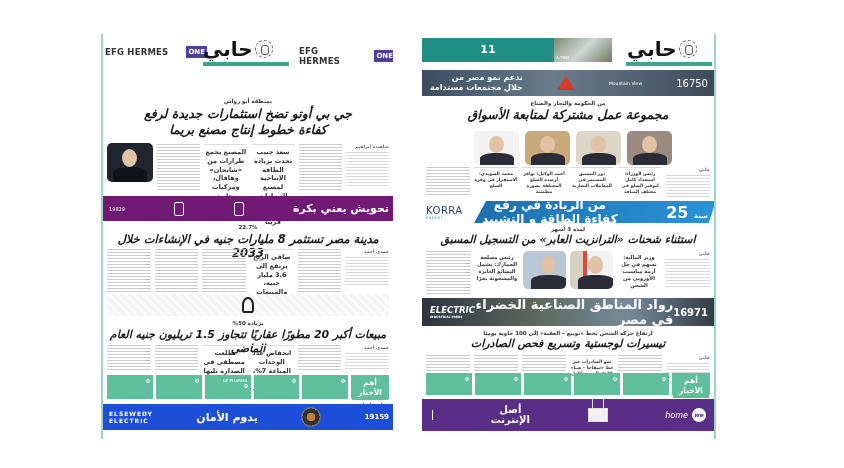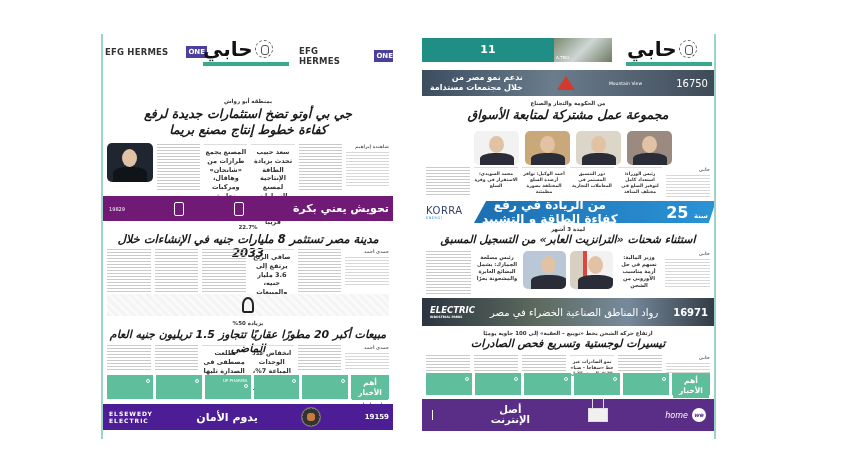--- a/index.html
+++ b/index.html
@@ -48,21 +48,21 @@
   .bokra .slogan { font-size: 11px; font-weight: bold; }
   .bokra .num { font-size: 5px; direction: ltr; }
 
   .news-box-row { position: absolute; display: flex; gap: 3px; }
   .news-box { flex: 1; background: #5fbf9c; color: #fff; font-size: 4.2px; padding: 3px; line-height: 1.3; text-align: right; }
   .news-box .dot { display: inline-block; width: 4px; height: 4px; border-radius: 50%; border: 1px solid #fff; margin-top: 1px; }
   .top-news { background: #fff; border: 1px solid #5fbf9c; flex: 0.9; padding: 0; display: flex; flex-direction: column; }
   .top-news .a { background: #5fbf9c; color: #fff; font-size: 7.5px; font-weight: bold; text-align: center; padding: 2px 0; }
   .top-news .b { background: #fff; color: #c0392b; font-size: 4.5px; font-weight: bold; text-align: center; padding: 2px 0; }
 
-  .elsewedy { left: 0; top: 370px; width: 292px; height: 26px; background: #4c1d95; color: #fff; padding: 0 6px; justify-content: space-between; direction: ltr; }
+  .elsewedy { left: 0; top: 370px; width: 292px; height: 26px; background: #1d4ed8; color: #fff; padding: 0 6px; justify-content: space-between; direction: ltr; }
   .elsewedy .b { font-size: 6px; font-weight: bold; letter-spacing: 1px; line-height: 7px; }
   .elsewedy .m { font-size: 11px; font-weight: bold; color: #fff; direction: rtl; }
   .elsewedy .h { font-size: 7px; font-weight: bold; }
 
   .villa { top: 4px; left: 0; width: 190px; height: 24px; display: flex; }
   .villa .img { width: 58px; height: 24px; background: linear-gradient(135deg,#7a8a70 0%,#cfd6d4 50%,#6d7a60 100%); position: relative; }
   .villa .img span { position: absolute; left: 2px; bottom: 2px; font-size: 4px; color: #fff; direction: ltr; }
   .villa .teal { flex: 1; background: #1f8f85; color: #fff; font-size: 11px; font-weight: bold; text-align: center; line-height: 24px; direction: ltr; }
 
   .mm-ad { left: 0; top: 36px; width: 294px; height: 26px; background: linear-gradient(90deg,#3c4d60 0%,#6b7c8c 45%,#3d4a58 100%); color: #fff; padding: 0 8px; justify-content: space-between; direction: ltr; }
@@ -75,21 +75,21 @@
   .korra .logo-k { width: 52px; font-size: 10px; color: #2e3f6b; letter-spacing: 0.5px; padding-left: 4px; }
   .korra .logo-k small { display: block; font-size: 3.5px; color: #2a8bc5; }
   .korra .band { flex: 1; height: 22px; background: linear-gradient(90deg,#1d6fb1,#2a93d6); color: #fff; display: flex; align-items: center; justify-content: space-between; padding: 0 8px; clip-path: polygon(5% 0,100% 0,97% 100%,0 100%); }
   .korra .band .msg { font-size: 12px; font-weight: bold; direction: rtl; text-align: center; line-height: 1.2; }
   .korra .band .yrs { font-size: 16px; font-weight: bold; direction: rtl; }
   .korra .band .yrs small { font-size: 7px; }
 
   .orascom { left: 0; top: 264px; width: 294px; height: 28px; background: linear-gradient(90deg,#2c3540,#5d6b5f 40%,#768a9c 70%,#313a44); color: #fff; padding: 0 8px; justify-content: space-between; direction: ltr; }
   .orascom .b { font-size: 8.5px; font-weight: bold; font-style: italic; }
   .orascom .b small { display: block; font-size: 3px; font-style: normal; }
-  .orascom .m { font-size: 10px; font-weight: normal; direction: rtl; }
+  .orascom .m { font-size: 13px; font-weight: bold; direction: rtl; }
   .orascom .h { font-size: 10px; font-weight: bold; text-align: right; }
 
   .we-ad { left: 0; top: 365px; width: 294px; height: 32px; background: #5a2d87; color: #fff; padding: 0 10px; justify-content: space-between; direction: ltr; }
   .we-ad .m { font-size: 10px; font-weight: bold; direction: rtl; text-align: center; line-height: 1; }
   .we-ad .router { width: 20px; height: 14px; border: 1px solid #ddd; background: #f0f0f0; position: relative; }
   .we-ad .router::before, .we-ad .router::after { content: ""; position: absolute; top: -12px; width: 1px; height: 12px; background: #ddd; }
   .we-ad .router::before { left: 3px; } .we-ad .router::after { right: 3px; }
   .we-ad .brand { display: flex; align-items: center; gap: 4px; font-size: 8px; font-style: italic; }
   .we-ad .we { width: 14px; height: 14px; border-radius: 50%; background: #fff; color: #5a2d87; font-size: 6px; font-weight: bold; text-align: center; line-height: 14px; }
   .we-ad .small { font-size: 3px; }

